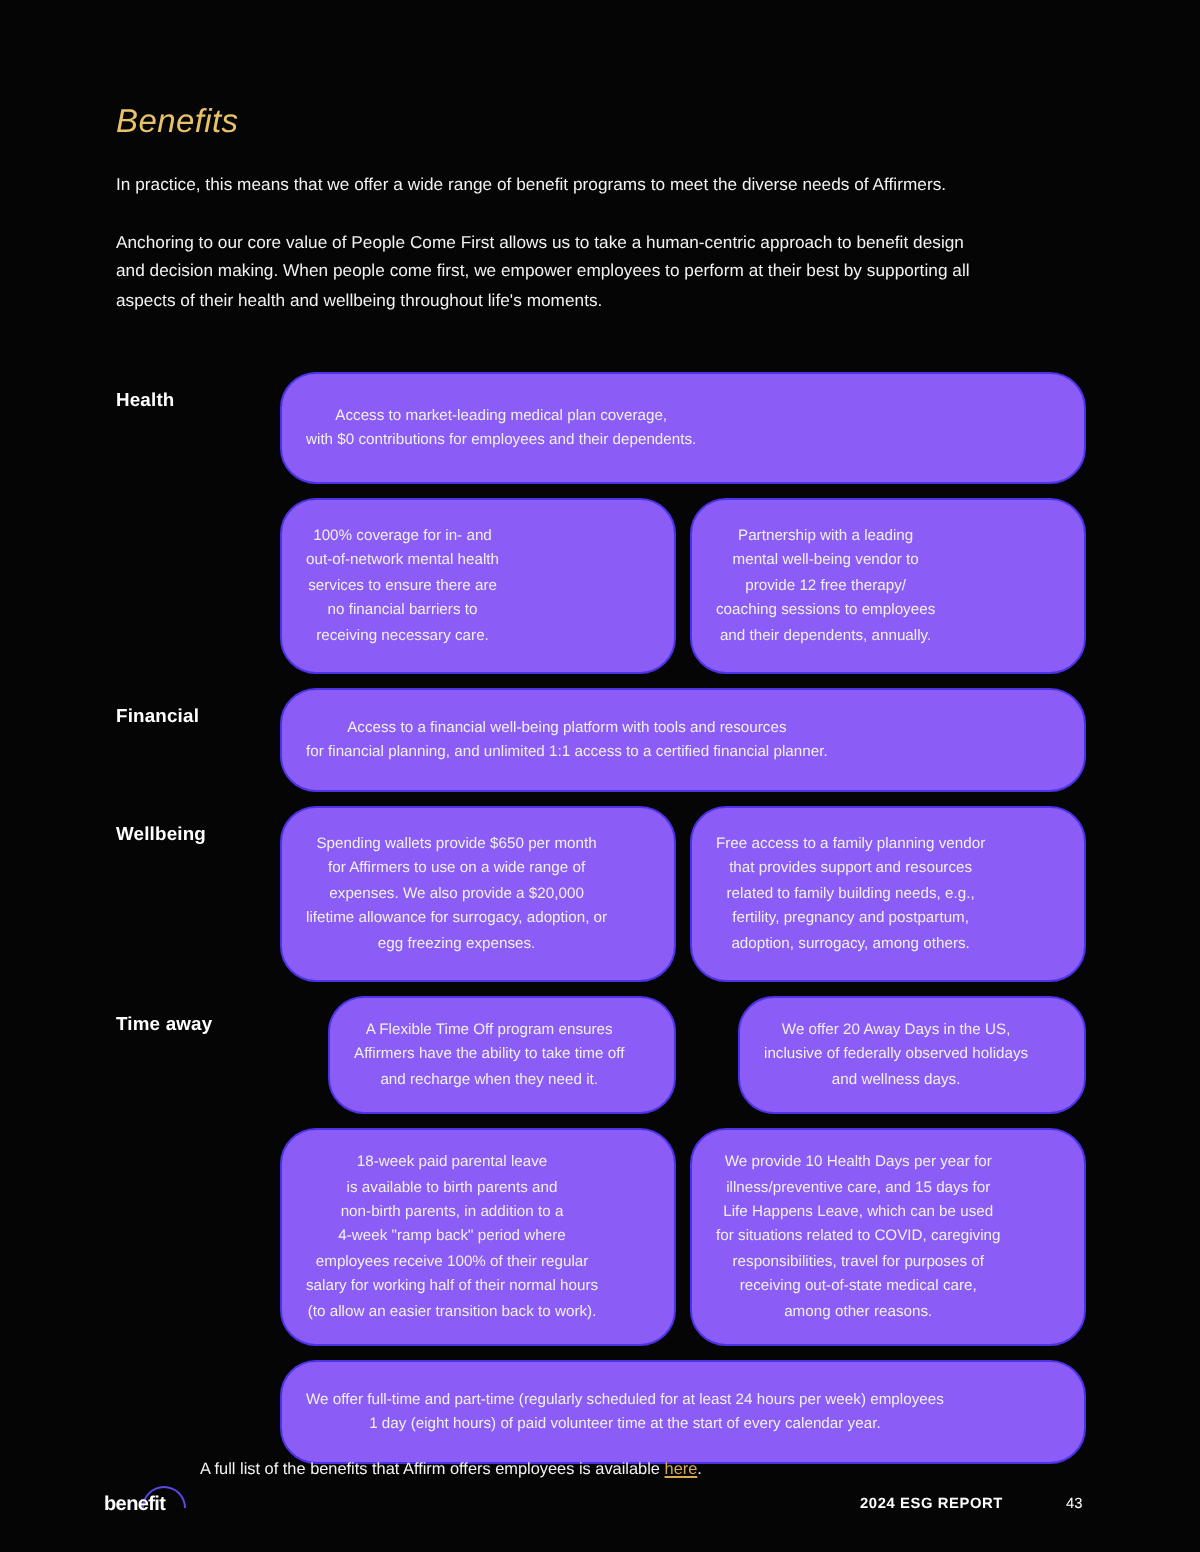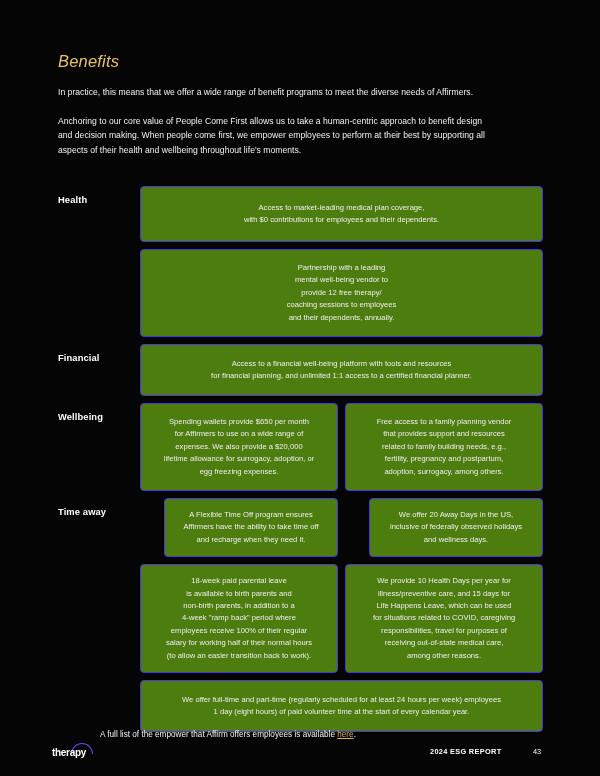--- a/index.html
+++ b/index.html
@@ -75,25 +75,24 @@
     display: flex;
     flex-direction: column;
     gap: 7px;
   }
   .card-row {
     display: flex;
     gap: 7px;
   }
   .card {
     border: 1px solid #4b33e8;
-    border-radius: 4px;
-    background: #4d7c0f;
+    border-radius: 18px;
+    background: #8b5cf6;
     display: flex;
     align-items: center;
-    justify-content: center;
     text-align: center;
     box-sizing: border-box;
     padding: 10px 12px;
     flex: 1;
   }
   .card-text {
     font-size: 7.6px;
     line-height: 12.4px;
     color: #f0f0f0;
     white-space: pre-line;
@@ -184,20 +183,27 @@
     <div class="section">
       <div class="section-label">Health</div>
       <div class="cards">
         <div class="card-row">
           <div class="card h-full">
             <div class="card-text">Access to market-leading medical plan coverage,
 with $0 contributions for employees and their dependents.</div>
           </div>
         </div>
         <div class="card-row">
+          <div class="card h-pair1">
+            <div class="card-text">100% coverage for in- and
+out-of-network mental health
+services to ensure there are
+no financial barriers to
+receiving necessary care.</div>
+          </div>
           <div class="card h-pair1">
             <div class="card-text">Partnership with a leading
 mental well-being vendor to
 provide 12 free therapy/
 coaching sessions to employees
 and their dependents, annually.</div>
           </div>
         </div>
       </div>
     </div>
@@ -276,25 +282,25 @@
             <div class="card-text">We offer full-time and part-time (regularly scheduled for at least 24 hours per week) employees
 1 day (eight hours) of paid volunteer time at the start of every calendar year.</div>
           </div>
         </div>
       </div>
     </div>
 
   </div>
 
   <div class="footnote">
-    <span>A full list of the empower that Affirm offers employees is available </span><a href="#">here</a><span>.</span>
+    <span>A full list of the benefits that Affirm offers employees is available </span><a href="#">here</a><span>.</span>
   </div>
 
   <div class="footer">
     <div class="logo">
       <div class="logo-arc"></div>
-      <div class="logo-word">therapy</div>
+      <div class="logo-word">benefit</div>
     </div>
     <div class="footer-report">2024 ESG REPORT</div>
     <div class="footer-page">43</div>
   </div>
 
 </div>
 
 </body></html>

